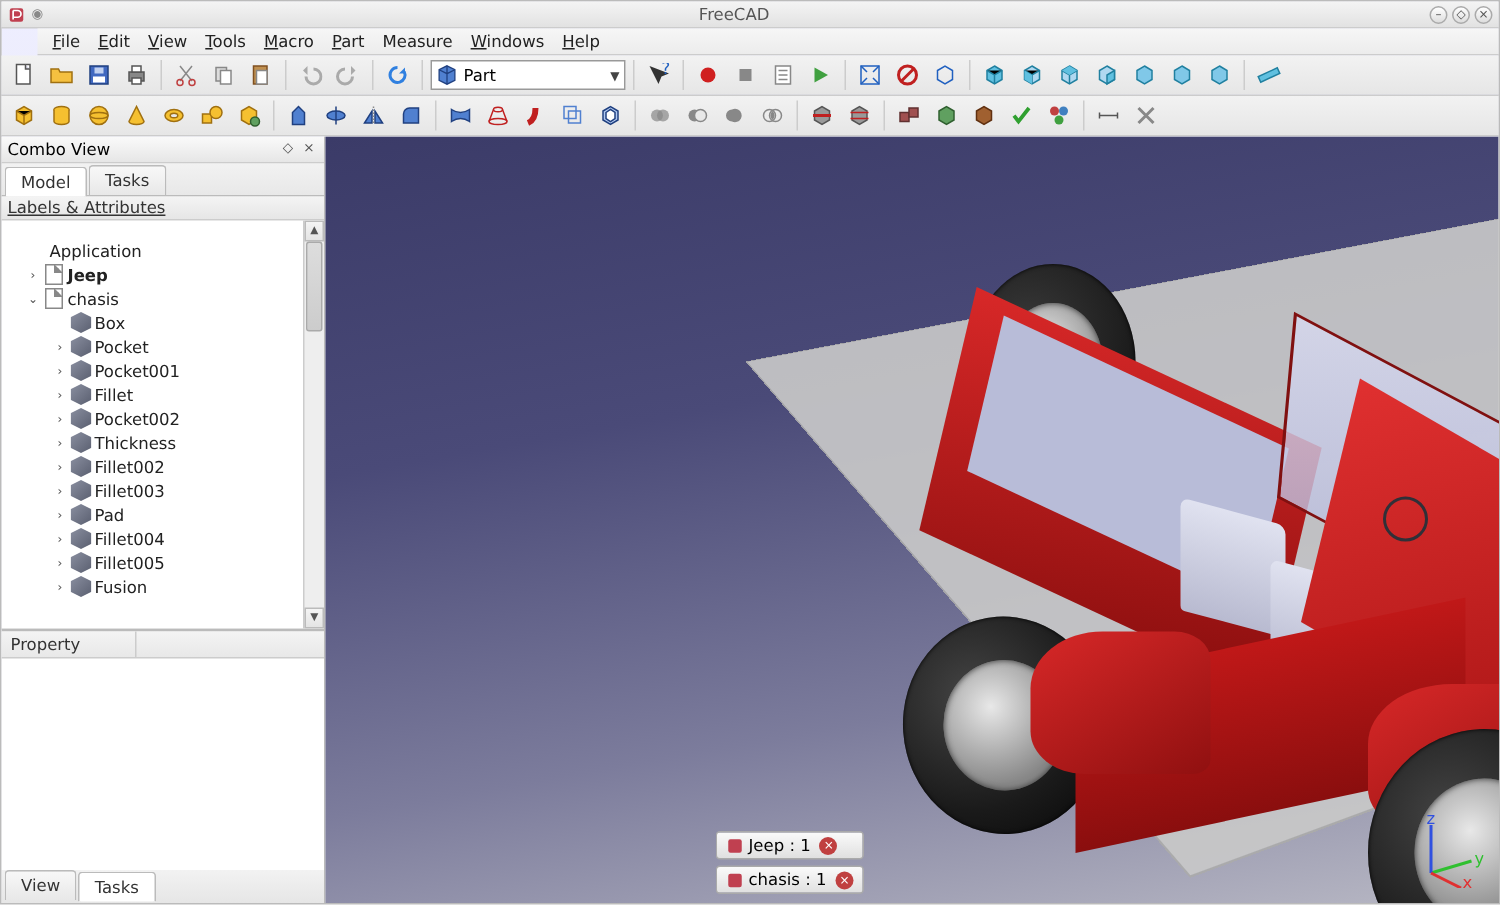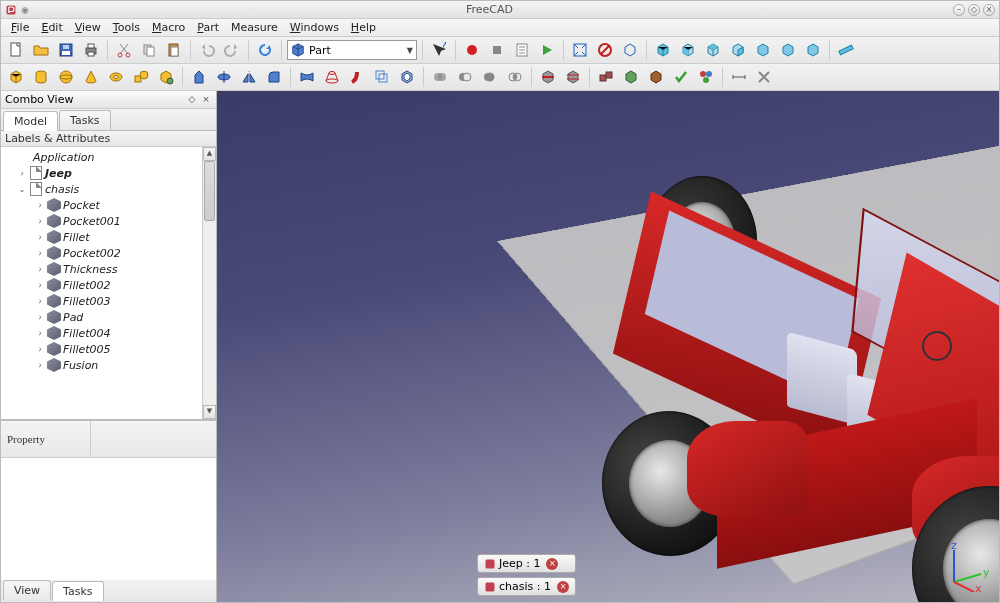--- a/index.html
+++ b/index.html
@@ -2,52 +2,52 @@
 <html><head>
 <meta charset="utf-8">
 <style>
 * { margin:0; padding:0; box-sizing:border-box; font-family:"DejaVu Sans",Arial,sans-serif; font-size:11px; }
 body { background:#e8e8e8; width:1000px; height:603px; overflow:hidden; position:relative; }
 .win { width:1000px; height:603px; display:flex; flex-direction:column; background:linear-gradient(#eef,#e4e4e8); border:1px solid #bbb; }
 .titlebar { height:18px; display:flex; align-items:center; padding:0 4px; background:linear-gradient(#f4f4f4,#e2e2e2); border-bottom:1px solid #ccc; }
 .titlebar .icon { width:12px; height:12px; margin-right:4px; }
 .titlebar .spacer { flex:1; text-align:center; color:#555; }
 .titlebar .btn { width:12px; height:12px; border:1px solid #aaa; border-radius:6px; margin-left:3px; background:linear-gradient(#fff,#ddd); display:flex; align-items:center; justify-content:center; font-size:8px; color:#555; }
-.menubar { height:18px; display:flex; align-items:center; padding:0 4px; background:linear-gradient(#f6f6f6,#ececec); border-bottom:1px solid #ccc; }
+.menubar { height:18px; display:flex; align-items:center; padding:0 4px; background:linear-gradient(#f6f6f6,#ececec); border-bottom:1px solid #ccc;margin-left:24px; }
 .menubar .mitem { padding:1px 6px; color:#222; cursor:default; }
 .menubar .mitem u { text-decoration:underline; }
 .toolbar { display:flex; align-items:center; padding:2px 4px; background:linear-gradient(#f2f2f2,#e6e6e6); border-bottom:1px solid #ccc; gap:3px; flex-wrap:nowrap; }
 .tbtn { width:22px; height:22px; display:flex; align-items:center; justify-content:center; border:1px solid transparent; border-radius:3px; }
 .tbtn svg, .tbtn .g { width:16px; height:16px; }
 .sep { width:1px; height:20px; background:#ccc; margin:0 2px; }
 .wbselect { display:flex; align-items:center; height:20px; border:1px solid #999; background:#fff; padding:0 3px; width:130px; }
 .wbselect .arrow { margin-left:auto; font-size:8px; color:#444; }
 .body { flex:1; display:flex; overflow:hidden; }
 .sidepanel { width:216px; background:#f2f2f2; border-right:1px solid #bbb; display:flex; flex-direction:column; }
 .panelhdr { height:18px; background:linear-gradient(#fafafa,#e6e6e6); border-bottom:1px solid #ccc; display:flex; align-items:center; padding:0 4px; }
 .panelhdr .sp { flex:1; }
 .panelhdr .pbtn { width:12px; height:12px; font-size:9px; color:#555; text-align:center; margin-left:2px; cursor:default; }
 .tabs { height:22px; display:flex; align-items:flex-end; padding:0 2px; border-bottom:1px solid #bbb; background:linear-gradient(#f2f2f2,#e8e8e8); }
 .tab { padding:3px 10px; border:1px solid #bbb; border-bottom:none; background:linear-gradient(#f8f8f8,#e8e8e8); margin-right:1px; border-radius:3px 3px 0 0; color:#333; }
 .tab.active { background:#fff; position:relative; top:1px; }
-.treehdr { height:16px; background:linear-gradient(#f4f4f4,#e6e6e6); border-bottom:1px solid #ccc; padding:1px 4px; color:#333; }
+.treehdr { height:16px; background:linear-gradient(#f4f4f4,#e6e6e6); border-bottom:1px solid #ccc; padding:1px 4px; color:#333;text-decoration:underline; }
 .treewrap { flex:1; display:flex; overflow:hidden; border-bottom:1px solid #bbb; }
-.tree { flex:1; background:#fff; overflow-y:auto; padding:2px 0;font-style:italic; }
+.tree { flex:1; background:#fff; overflow-y:auto; padding:12px 0; }
 .scrollbar { width:14px; background:#eee; border-left:1px solid #ccc; position:relative; }
 .scrollthumb { position:absolute; left:1px; right:1px; top:14px; height:60px; background:linear-gradient(#ddd,#ccc); border:1px solid #aaa; border-radius:2px; }
 .scrollarrow { position:absolute; left:0; right:0; height:14px; background:linear-gradient(#f4f4f4,#e4e4e4); border:1px solid #bbb; font-size:7px; text-align:center; line-height:11px; color:#555; }
 .node { display:flex; align-items:center; height:16px; padding-left:4px; color:#222; }
 .node .tw { width:10px; font-size:8px; color:#555; text-align:center; }
 .node .ic { width:14px; height:14px; margin:0 2px; display:inline-flex; align-items:center; justify-content:center; }
 .node.d1 { padding-left:4px; }
 .node.d2 { padding-left:16px; }
 .node.d3 { padding-left:34px; }
 .propgrid { height:160px; background:#fff; display:flex; flex-direction:column; border-top:1px solid #bbb; }
 .prophdr { display:flex; background:linear-gradient(#f4f4f4,#e8e8e8); border-bottom:1px solid #ccc; }
-.prophdr div { padding:12px 6px; border-right:1px solid #ccc; color:#333;font-family:Liberation Serif, serif; }
+.prophdr div { padding:2px 6px; border-right:1px solid #ccc; color:#333; }
 .propbody { flex:1; }
 .bottomtabs { height:22px; display:flex; align-items:flex-end; padding:2px; background:linear-gradient(#f2f2f2,#e6e6e6); }
 .viewport { flex:1; position:relative; background:linear-gradient(170deg,#3b3b68 0%,#4a4a78 35%,#7c7c9c 70%,#b8b8c4 100%); overflow:hidden; }
 .ground { position:absolute; left:280px; top:150px; width:720px; height:460px; background:#c8c8c8; transform:perspective(900px) rotateX(62deg) rotateZ(-22deg); transform-origin:top left; border:1px solid #aaa; opacity:.92; }
 .jeep { position:absolute; left:300px; top:80px; width:620px; height:430px; }
 .tire { position:absolute; border-radius:50%; background:radial-gradient(circle at 35% 35%,#444,#1a1a1a 60%,#060606); box-shadow:inset 0 0 3px #000; }
 .tire::after { content:""; position:absolute; inset:20%; border-radius:50%; background:radial-gradient(circle at 40% 35%,#e8e8e8,#888 70%); box-shadow:inset 0 0 4px #333; }
 .spare { border-radius:50%; background:radial-gradient(circle at 35% 35%,#3a3a3a,#0a0a0a); }
 .bodyshell { position:absolute; background:#c01818; }
 .hood { position:absolute; background:linear-gradient(135deg,#e03030,#a01010); }
@@ -468,20 +468,27 @@
               <span style="font-weight: bold;">Jeep</span>
             </div>
             <div class="node d2">
               <span class="tw">⌄</span>
               <span class="ic">
                 <span class="doc-ico"></span>
               </span>
               <span>chasis</span>
             </div>
             <div class="node d3">
+              <span class="tw"></span>
+              <span class="ic">
+                <span class="cube-ico"></span>
+              </span>
+              <span>Box</span>
+            </div>
+            <div class="node d3">
               <span class="tw">›</span>
               <span class="ic">
                 <span class="cube-ico"></span>
               </span>
               <span>Pocket</span>
             </div>
             <div class="node d3">
               <span class="tw">›</span>
               <span class="ic">
                 <span class="cube-ico"></span>

